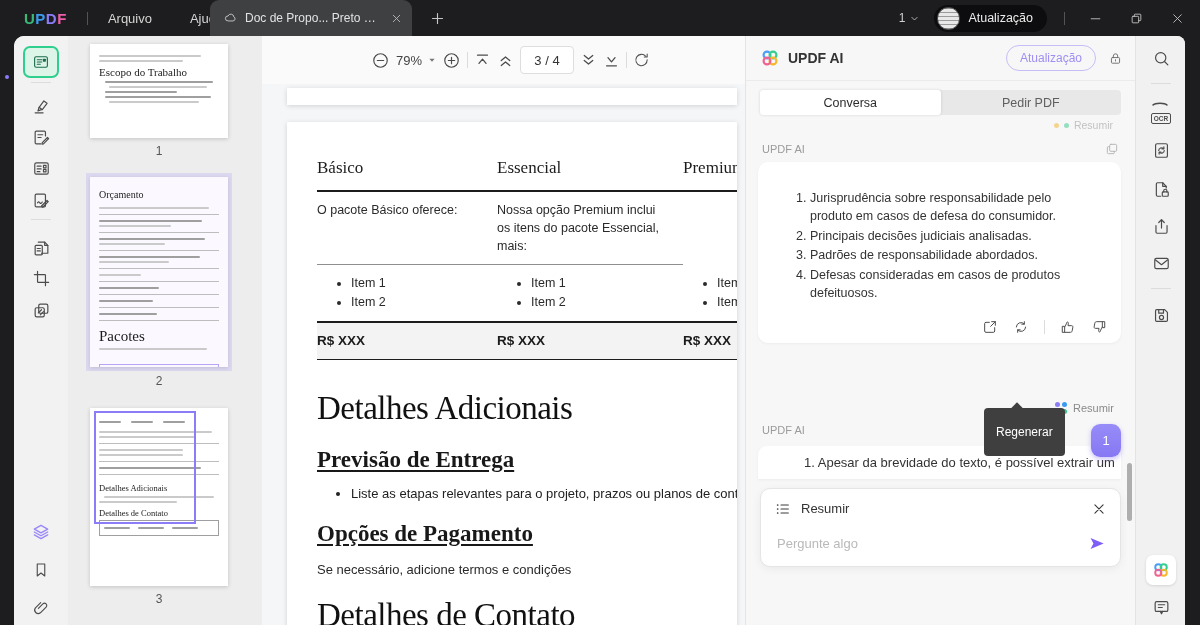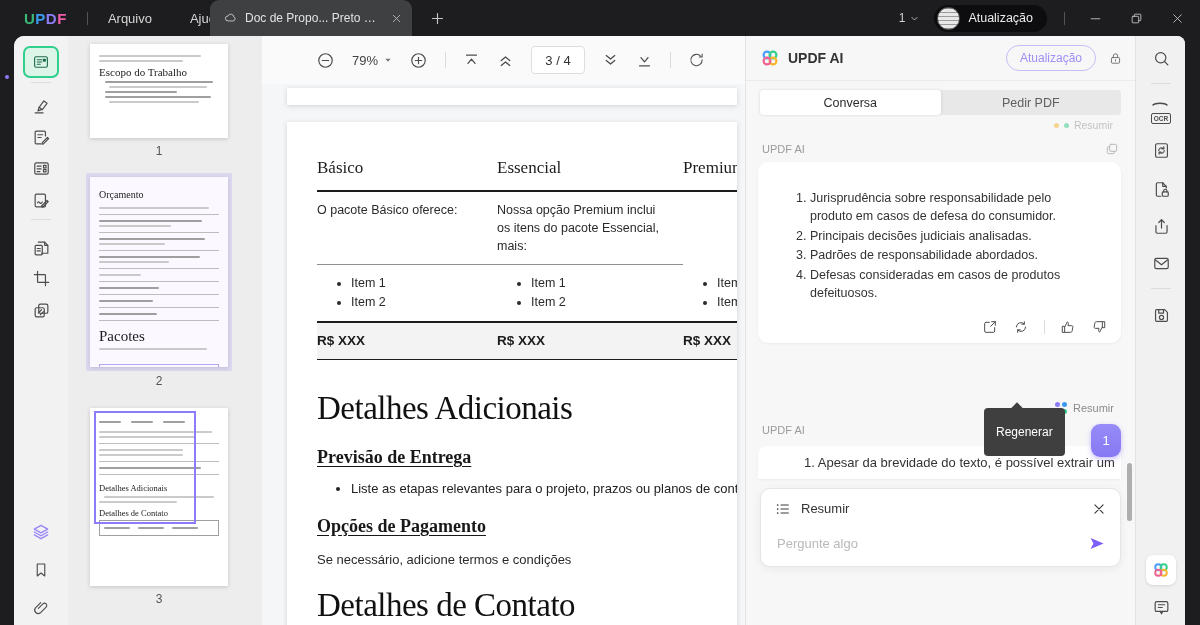--- a/index.html
+++ b/index.html
@@ -53,38 +53,38 @@
   .tline.dk{background:#9f9f9f}
   .t-head{font-family:"Liberation Serif",serif;font-size:11px;color:#1c1c1c;margin:4px 0 2px;white-space:nowrap}
   .t-sub{font-family:"Liberation Serif",serif;font-size:6px;color:#333;text-decoration:underline;margin:3px 0 1px}
   .t-row{border-bottom:1px solid #bdbdbd;padding:2px 0}
   .viewport-box{position:absolute;left:4px;top:3px;width:71%;height:61%;border:2px solid #8b7cf7}
   .mini-field{height:6px;border:1px solid #b9a6f2;margin-top:14px}
 
   
   .viewer{position:absolute;left:248px;top:0;width:483px;bottom:0;background:#f5f6f7;overflow:hidden}
   .vtoolbar{position:absolute;left:0;right:-14px;top:0;height:48px;display:flex;align-items:center;
-            justify-content:center;gap:17px;color:#4c4c4c;background:#fafafb}
+            justify-content:center;gap:6px;color:#4c4c4c;background:#fafafb}
   .v-sep{width:1px;height:16px;background:#dcdcdc}
   .zoomlabel{font-size:13px;color:#444;display:flex;align-items:center;gap:6px}
   .pagebox{width:52px;height:26px;background:#fff;border:1px solid #dedede;border-radius:4px;
            display:grid;place-items:center;font-size:13px;color:#333}
   .pdfpage{position:absolute;left:25px;width:450px;background:#fff;box-shadow:0 1px 5px rgba(0,0,0,.15)}
   .page-prev{top:52px;height:17px}
   .page-cur{top:86px;height:520px;padding:36px 0 0 30px;box-sizing:border-box;overflow:hidden}
   .doc-table{width:550px;color:#1c1c1c}
   .dt-grid{display:grid;grid-template-columns:180px 186px 184px}
   .dt-head{font-family:"Liberation Serif",serif;font-size:17px;padding-bottom:12px;border-bottom:2.5px solid #1c1c1c}
   .dt-desc{font-size:12.5px;line-height:1.45;color:#2a2a2a;padding:9px 24px 9px 0;border-bottom:1px solid #8f8f8f}
   .dt-items{padding:9px 0;border-bottom:2px solid #1c1c1c}
   .dt-items ul{margin:0;padding-left:34px;font-size:12.5px;line-height:1.5;color:#2a2a2a}
   .dt-price{background:#f3f3f3;border-bottom:1px solid #1c1c1c;font-weight:bold;font-size:13.5px;
             line-height:36px;height:36px}
   .doc-h1{font-family:"Liberation Serif",serif;font-size:33px;font-weight:500;color:#111;margin:30px 0 0;letter-spacing:-.5px}
-  .doc-h2{font-family:"Liberation Serif",serif;font-size:18px;color:#181818;margin:20px 0 0;
+  .doc-h2{font-family:"Liberation Serif",serif;font-size:23px;color:#181818;margin:20px 0 0;
           text-decoration:underline;text-underline-offset:3px}
   .doc-ul{margin:13px 0 0;padding-left:34px;font-size:13px;color:#222;white-space:nowrap}
   .doc-note{font-size:13px;color:#2a2a2a;margin:15px 0 0}
 
   
   .ai-panel{position:absolute;left:731px;top:0;width:390px;bottom:0;background:#f7f7f8;
             border-left:1px solid #e4e4e5;box-sizing:border-box}
   .ai-header{height:44px;display:flex;align-items:center;gap:8px;padding:0 12px 0 14px;border-bottom:1px solid #ebebec}
   .ai-title{font-size:14px;font-weight:bold;color:#333;flex:1}
   .upgrade-btn{height:24px;padding:0 13px;border:1px solid #c8bcf7;border-radius:13px;color:#a08ef3;

